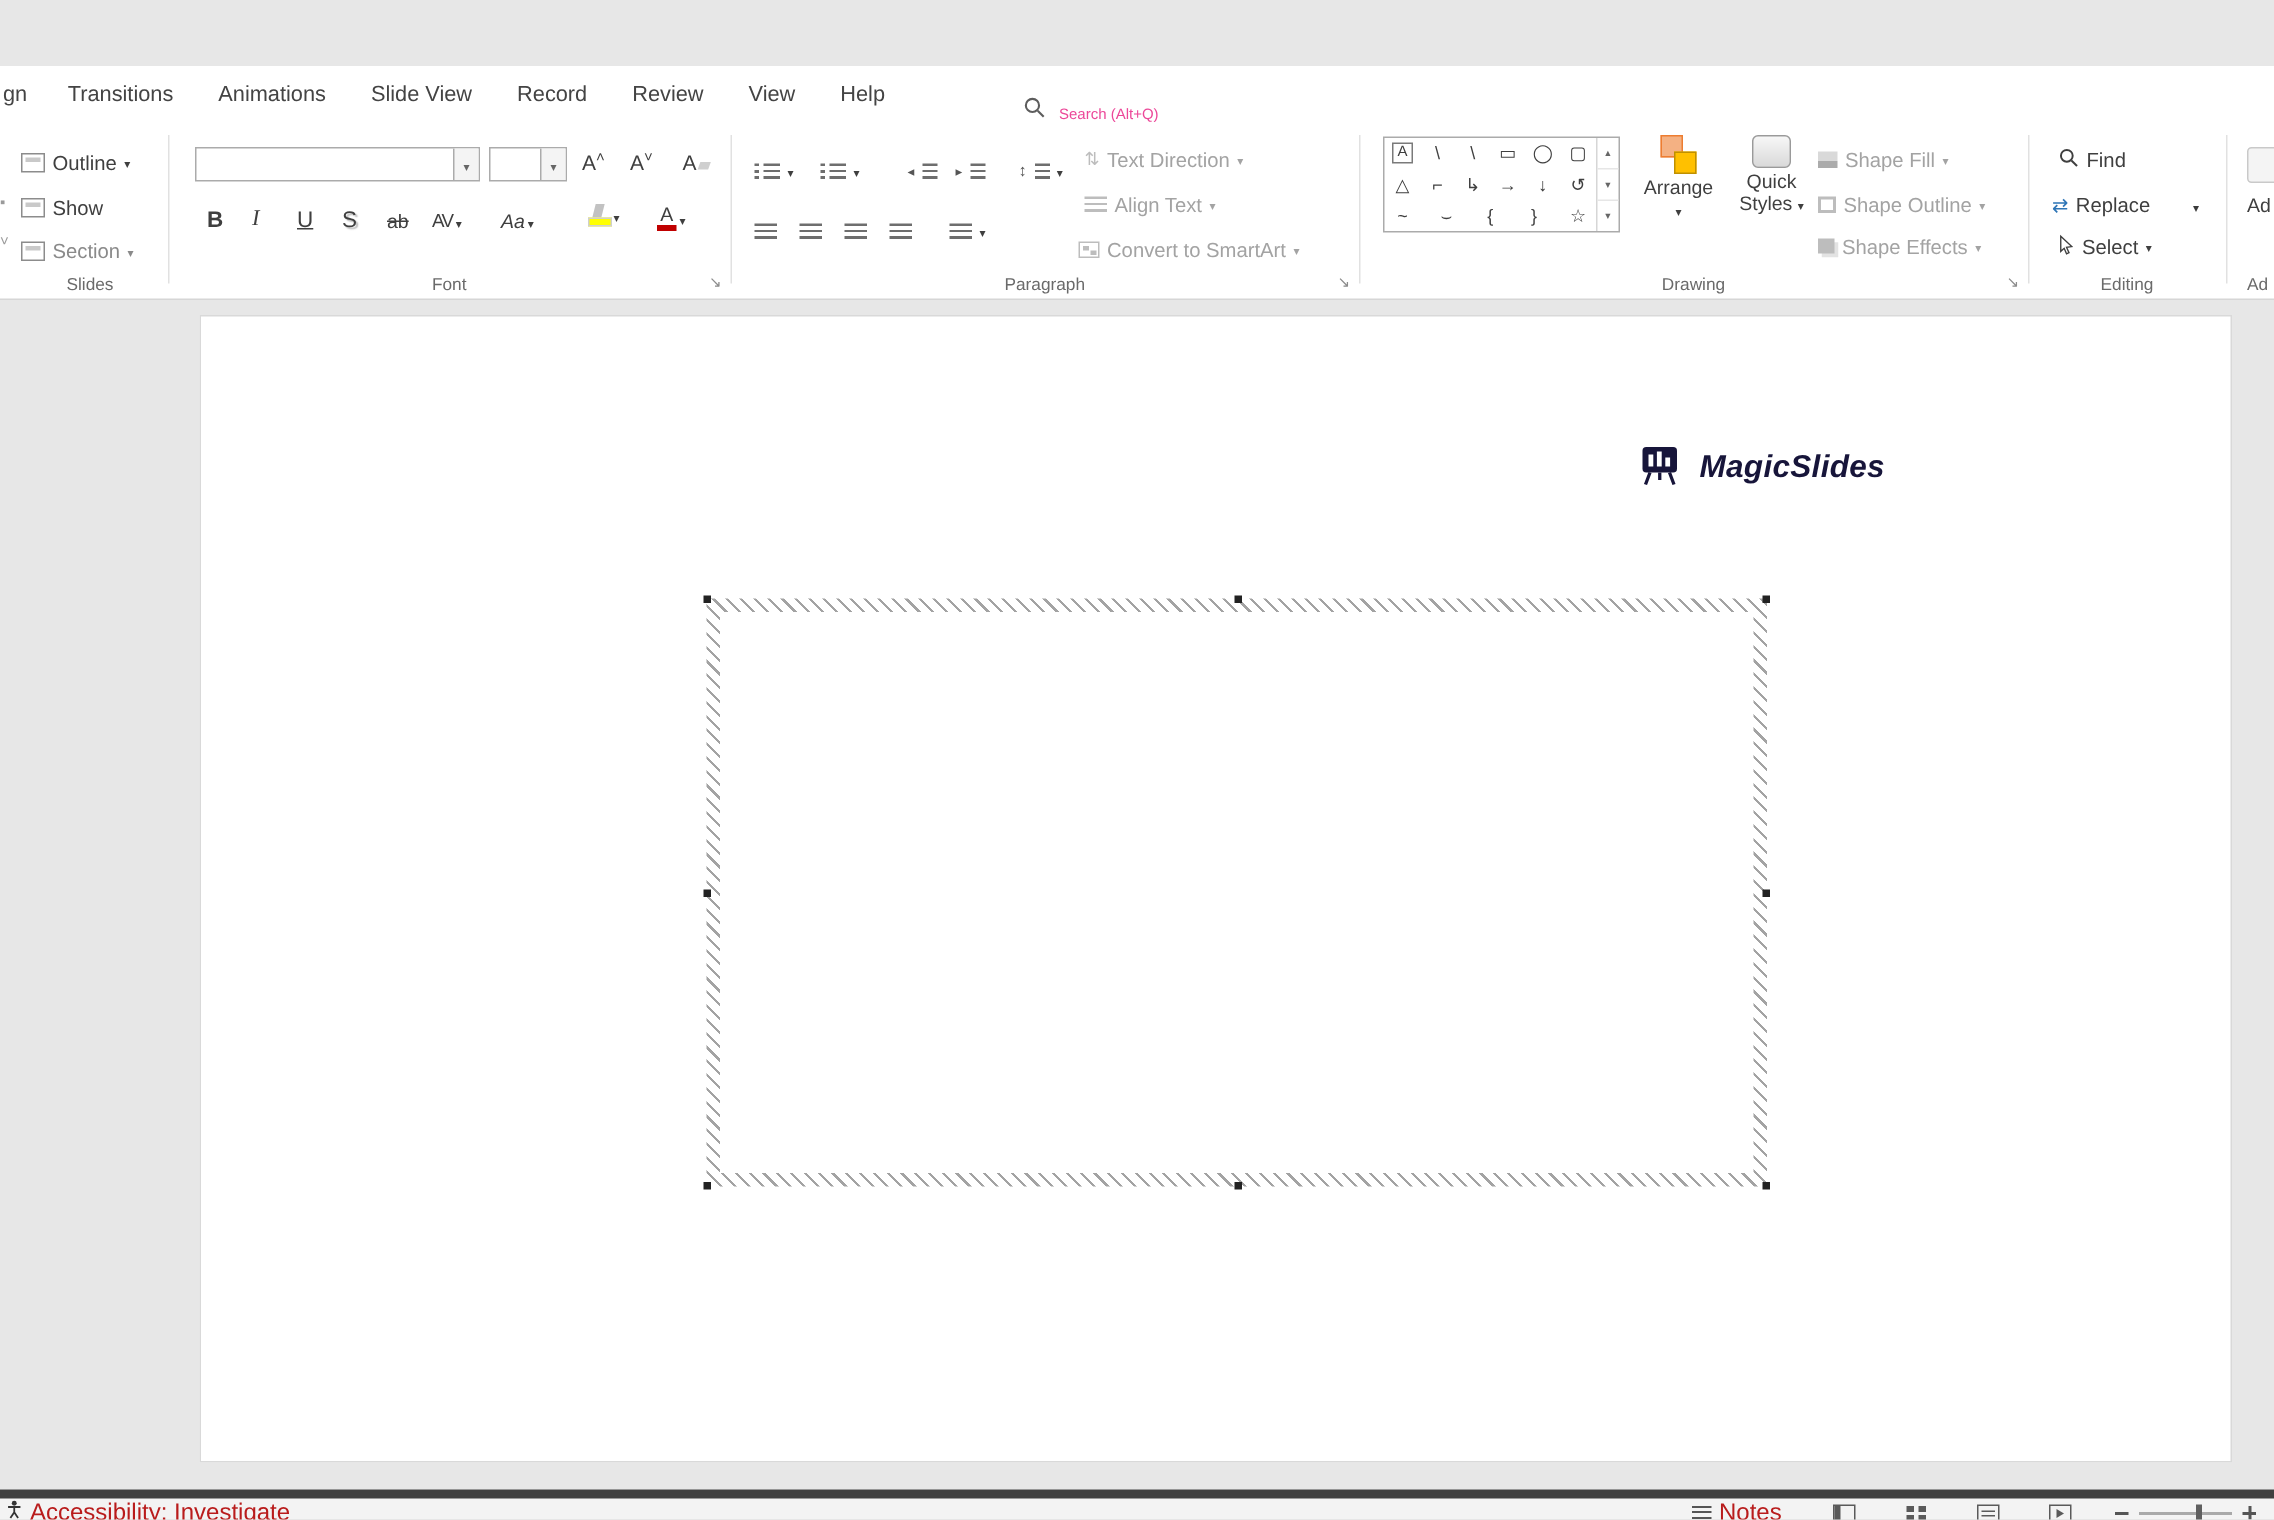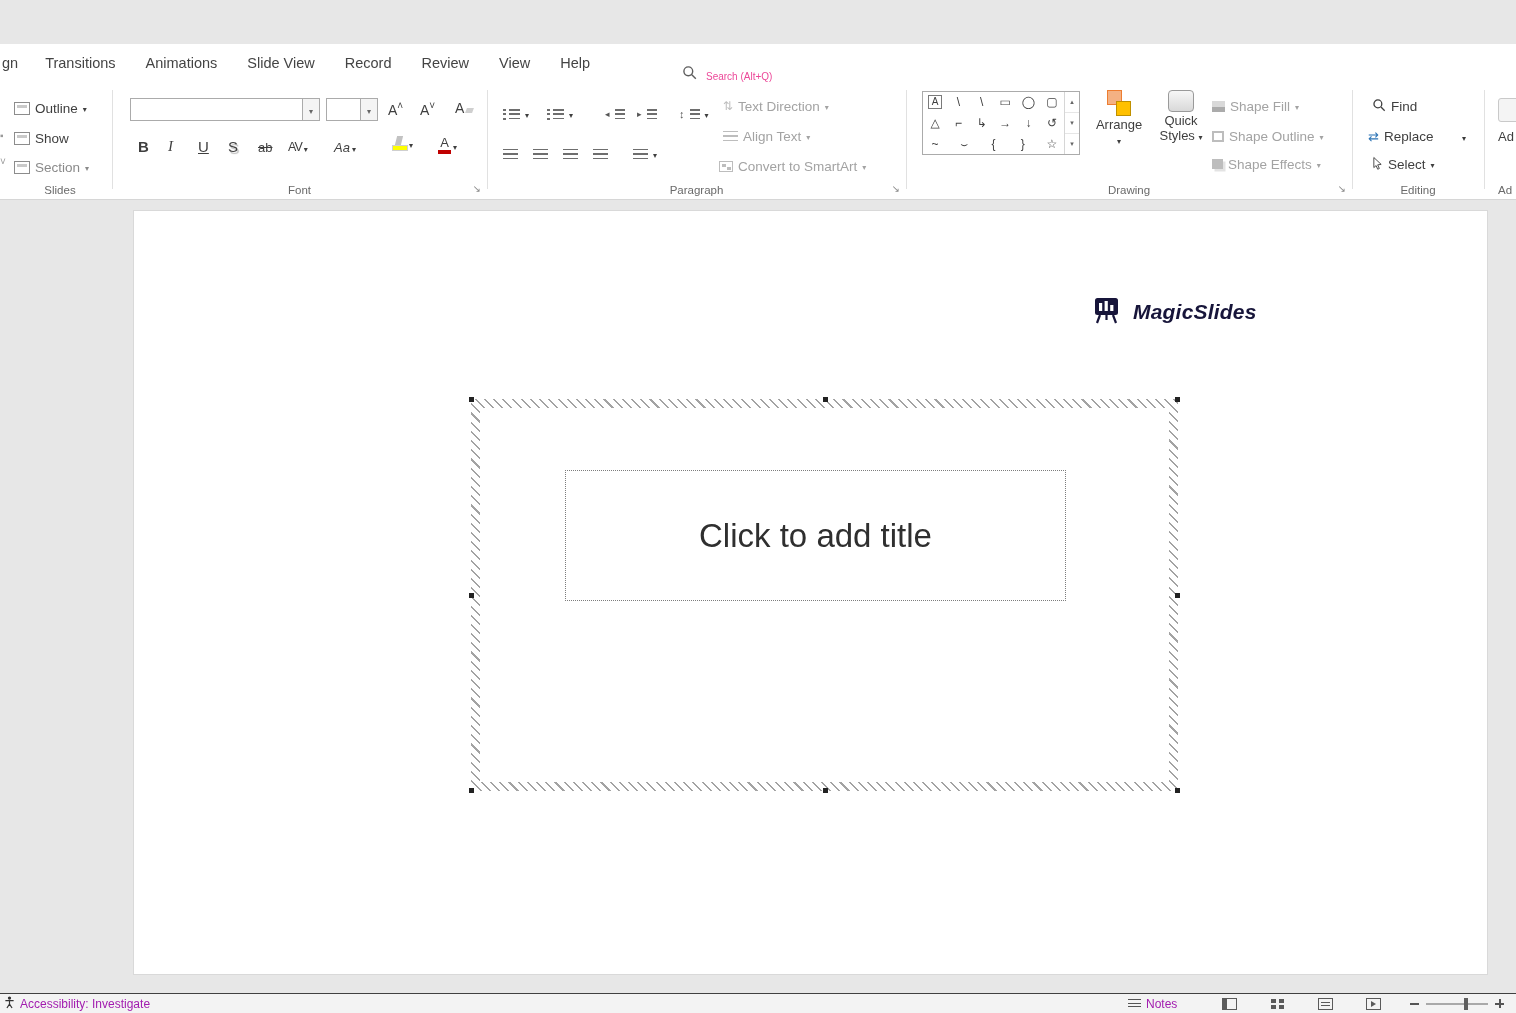--- a/index.html
+++ b/index.html
@@ -111,21 +111,21 @@
   .h { position:absolute; width:5px; height:5px; background:#222; }
   .h.tl{left:-2px;top:-2px;} .h.tm{left:calc(50% - 2px);top:-2px;} .h.tr{right:-2px;top:-2px;}
   .h.ml{left:-2px;top:calc(50% - 2px);} .h.mr{right:-2px;top:calc(50% - 2px);}
   .h.bl{left:-2px;bottom:-2px;} .h.bm{left:calc(50% - 2px);bottom:-2px;} .h.br{right:-2px;bottom:-2px;}
   .ph-title { position:absolute; left:94px; top:71px; width:501px; height:131px; border:1px dotted #7d7d7d; display:flex; align-items:center; justify-content:center; }
   .ph-title span { font-size:33px; color:#2f2f2f; }
   .ph-sub { position:absolute; left:94px; top:202px; width:502px; height:92px; border:1px dotted #7d7d7d; text-align:center; padding-top:5px; }
   .ph-sub span { font-size:15px; color:#262626; }
 
   
-  .statusbar { position:absolute; left:0; bottom:0; width:100%; height:20px; background:#F3F3F3; border-top:1px solid #404040; font-size:12px; color:#a21caf; }
+  .statusbar { position:absolute; left:0; bottom:0; width:100%; height:20px; background:#F3F3F3; border-top:6px solid #404040; font-size:16px; color:#b91c1c; }
   .sb-left { position:absolute; left:4px; top:0; height:19px; display:flex; align-items:center; gap:5px; }
   .sb-notes { position:absolute; left:1128px; top:0; height:19px; display:flex; align-items:center; gap:5px; }
   .ni { width:13px; height:9px; background:repeating-linear-gradient(to bottom,#555 0 1.3px, transparent 1.3px 3.6px); }
   .sb-views { position:absolute; left:1222px; top:0; height:19px; display:flex; align-items:center; gap:33px; }
   .vi { width:15px; height:12px; position:relative; display:inline-block; }
   .vi-normal { border:1px solid #5a5a5a; }
   .vi-normal::before { content:""; position:absolute; left:0; top:0; bottom:0; width:4px; background:#5a5a5a; }
   .vi-sorter::before { content:""; position:absolute; left:1px; top:1px; width:5px; height:4px; background:#5a5a5a; box-shadow:8px 0 0 #5a5a5a, 0 6px 0 #5a5a5a, 8px 6px 0 #5a5a5a; }
   .vi-reading { border:1px solid #5a5a5a; }
   .vi-reading::before { content:""; position:absolute; left:2px; top:3px; right:2px; height:1px; background:#5a5a5a; box-shadow:0 3px 0 #5a5a5a; }
@@ -428,23 +428,20 @@
         <div class="frame-inner"></div>
         <span class="h tl"></span>
         <span class="h tm"></span>
         <span class="h tr"></span>
         <span class="h ml"></span>
         <span class="h mr"></span>
         <span class="h bl"></span>
         <span class="h bm"></span>
         <span class="h br"></span>
 
-        <div class="ph-title">
-          <span>Click to add title</span>
-        </div>
       </div>
 
     </div>
   </div>
 
   <div class="statusbar">
     <div class="sb-left">
       <span>
         <svg width="11" height="13" viewBox="0 0 12 14">
             <circle cx="6" cy="2.2" r="1.8" fill="#333"></circle>

